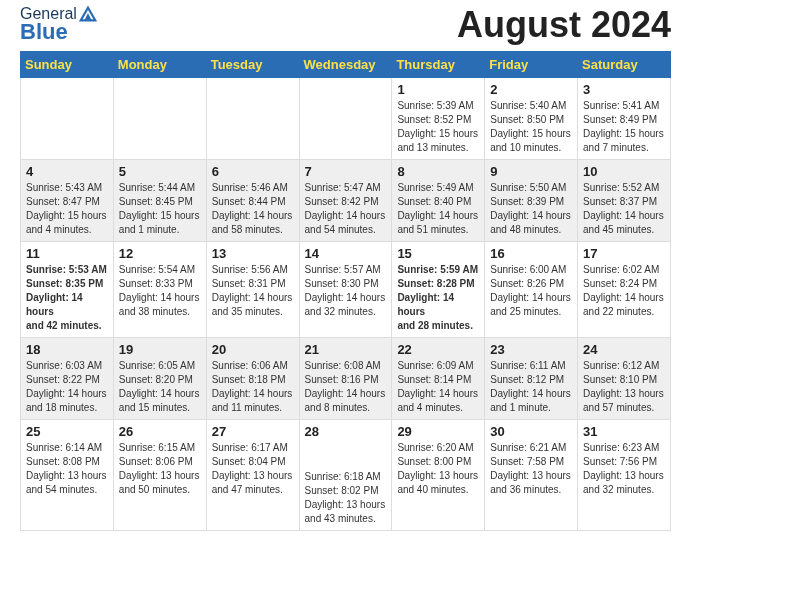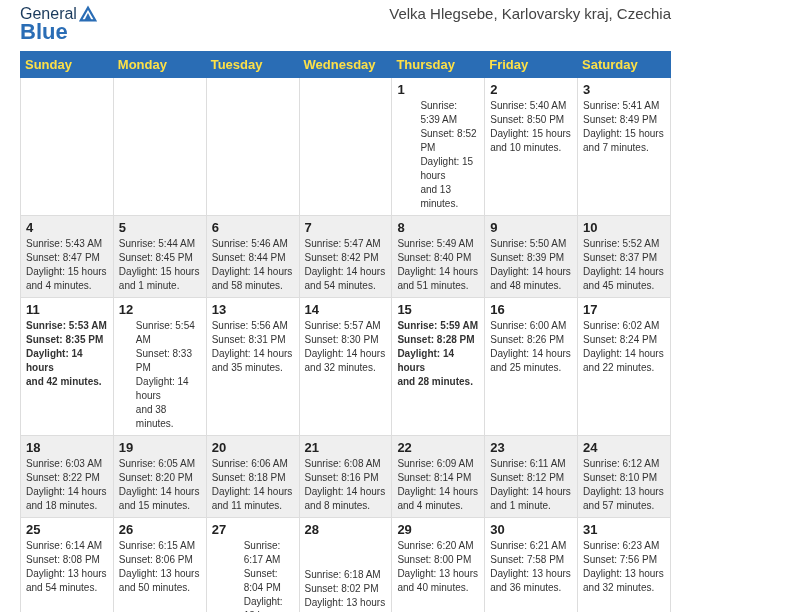--- a/index.html
+++ b/index.html
@@ -108,21 +108,21 @@
       <div style="display:flex; align-items:center;">
         <span class="logo-general">General</span>
         <svg class="logo-icon" viewBox="0 0 20 18" xmlns="http://www.w3.org/2000/svg">
           <polygon points="2,16 10,2 18,16" fill="none" stroke="#2a6db5" stroke-width="2.5"></polygon>
           <polygon points="6,16 14,16 10,8" fill="#2a6db5"></polygon>
         </svg>
       </div>
       <span class="logo-blue" style="color:#2a6db5; font-size:22px; font-weight:bold; margin-top:-4px; margin-left:0;">Blue</span>
     </div>
     <div class="title-block">
-      <h2>Velka Hlegsebe, Karlovarsky kraj, Czechia</h2>
+      <h1>August 2024</h1>
     </div>
   </div>
 
   <table class="calendar">
     <thead>
       <tr>
       <th>Sunday</th>
           <th>Monday</th>
           <th>Tuesday</th>
           <th>Wednesday</th>
@@ -132,21 +132,21 @@
         </tr>
     </thead>
     <tbody id="calendar-body">
     <tr class="row-odd">
           <td class="empty-cell"></td>
           <td class="empty-cell"></td>
           <td class="empty-cell"></td>
           <td class="empty-cell"></td>
           <td>
             <span class="day-num">1</span>
-            <div class="day-info" style="white-space: pre-line; margin-left: 23px;">Sunrise: 5:39 AM
+            <div class="day-info" style="white-space: pre-line;">Sunrise: 5:39 AM
 Sunset: 8:52 PM
 Daylight: 15 hours
 and 13 minutes.</div>
           </td>
           <td>
             <span class="day-num">2</span>
             <div class="day-info" style="white-space: pre-line;">Sunrise: 5:40 AM
 Sunset: 8:50 PM
 Daylight: 15 hours
 and 10 minutes.</div>
@@ -213,21 +213,21 @@
         <tr class="row-odd">
           <td>
             <span class="day-num">11</span>
             <div class="day-info" style="white-space: pre-line; font-weight: bold;">Sunrise: 5:53 AM
 Sunset: 8:35 PM
 Daylight: 14 hours
 and 42 minutes.</div>
           </td>
           <td>
             <span class="day-num">12</span>
-            <div class="day-info" style="white-space: pre-line; margin-left: 17px;">Sunrise: 5:54 AM
+            <div class="day-info" style="white-space: pre-line;">Sunrise: 5:54 AM
 Sunset: 8:33 PM
 Daylight: 14 hours
 and 38 minutes.</div>
           </td>
           <td>
             <span class="day-num">13</span>
             <div class="day-info" style="white-space: pre-line;">Sunrise: 5:56 AM
 Sunset: 8:31 PM
 Daylight: 14 hours
 and 35 minutes.</div>
@@ -322,21 +322,21 @@
           </td>
           <td>
             <span class="day-num">26</span>
             <div class="day-info" style="white-space: pre-line;">Sunrise: 6:15 AM
 Sunset: 8:06 PM
 Daylight: 13 hours
 and 50 minutes.</div>
           </td>
           <td>
             <span class="day-num">27</span>
-            <div class="day-info" style="white-space: pre-line; margin-left: 32px;">Sunrise: 6:17 AM
+            <div class="day-info" style="white-space: pre-line;">Sunrise: 6:17 AM
 Sunset: 8:04 PM
 Daylight: 13 hours
 and 47 minutes.</div>
           </td>
           <td>
             <span class="day-num">28</span>
             <div class="day-info" style="white-space: pre-line; margin-top: 31px;">Sunrise: 6:18 AM
 Sunset: 8:02 PM
 Daylight: 13 hours
 and 43 minutes.</div>

